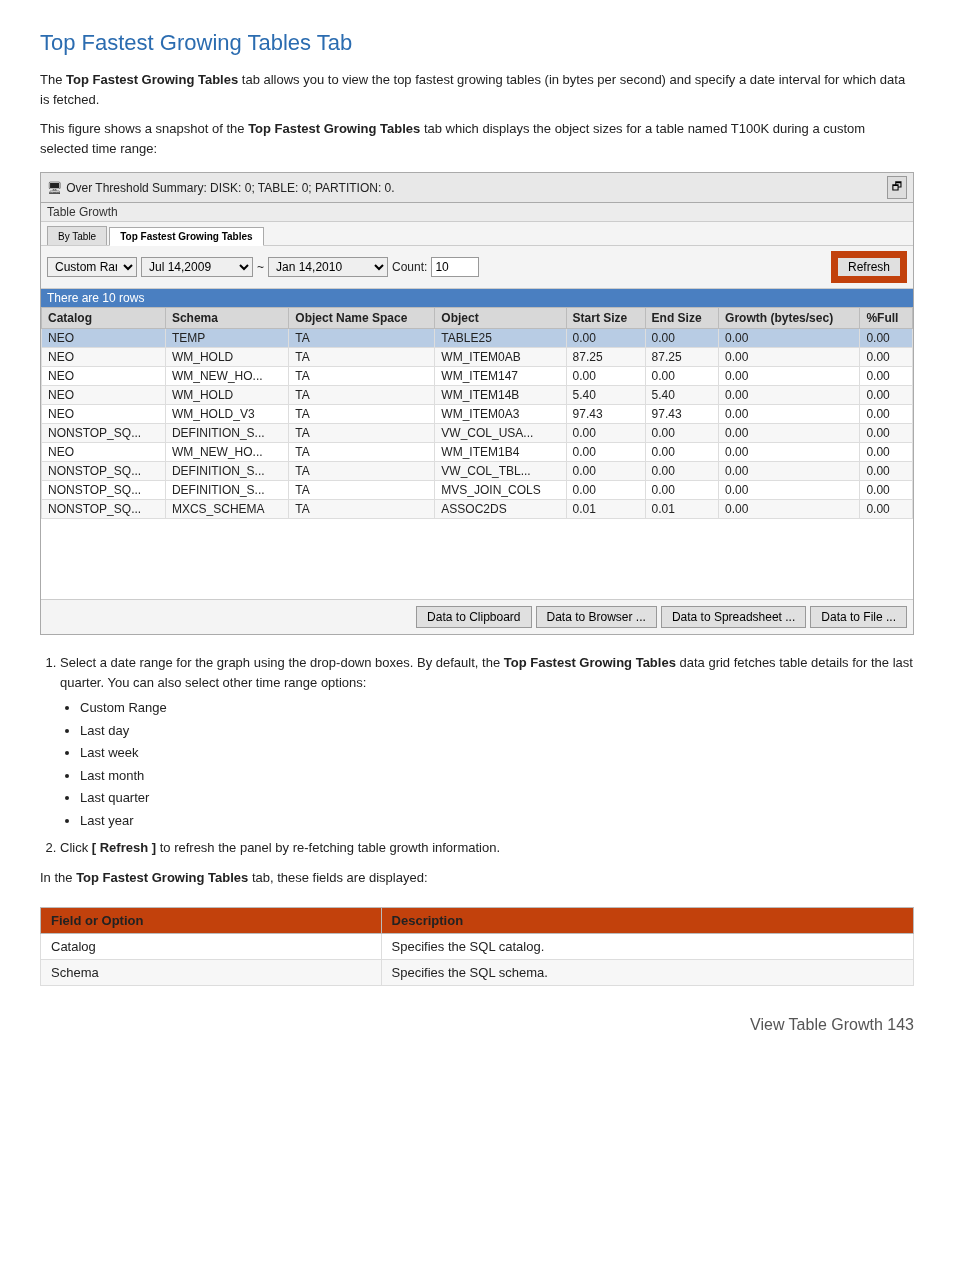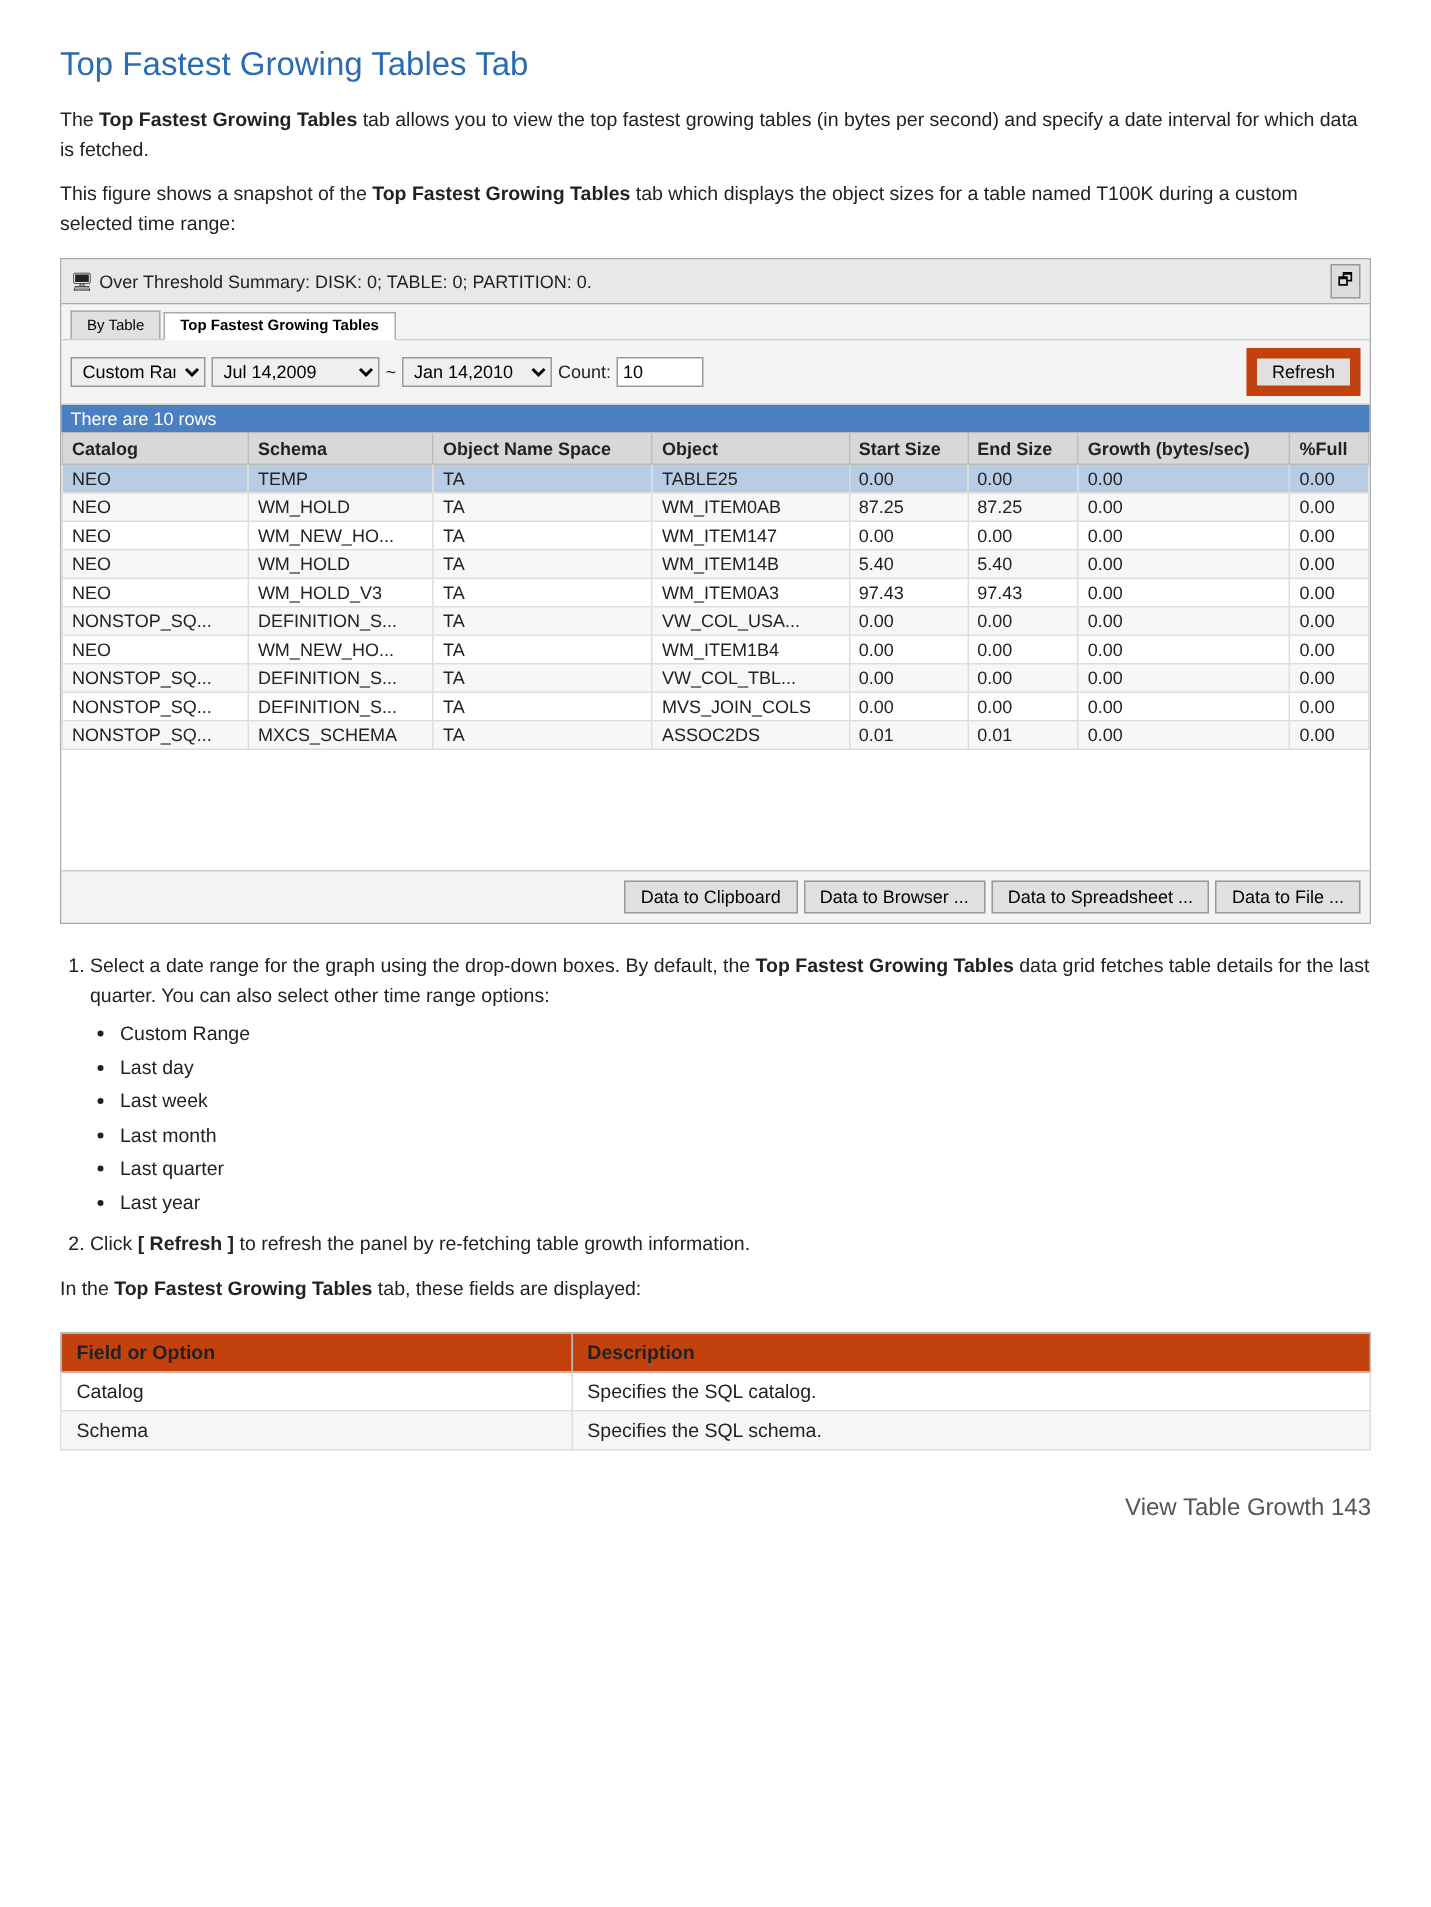--- a/index.html
+++ b/index.html
@@ -239,44 +239,45 @@
 <div class="screenshot-box">
 
   <div class="panel-header">
     <div class="panel-header-left">
       <span style="font-size:12px;">🖥</span>
       <span>Over Threshold Summary: DISK: 0; TABLE: 0; PARTITION: 0.</span>
     </div>
     <button class="panel-restore-btn">🗗</button>
   </div>
 
+  <div class="group-label">Table Growth</div>
 
   <div class="tabs-row">
     <button class="tab-btn">By Table</button>
     <button class="tab-btn active">Top Fastest Growing Tables</button>
   </div>
 
   <div class="controls-row">
     <select style="width:90px;">
       <option>Custom Ran</option>
       <option>Last day</option>
       <option>Last week</option>
       <option>Last month</option>
       <option>Last quarter</option>
       <option>Last year</option>
     </select>
     <select style="width:112px;">
       <option>Jul 14,2009</option>
     </select>
     <span>~</span>
-    <select style="width:100px;">
+    <select style="width:120px;">
       <option>Jan 14,2010</option>
     </select>
     <span>Count:</span>
-    <input type="number" value="10" style="width: 58px;">
+    <input type="number" value="10" style="width: 48px;">
     <button class="refresh-btn">Refresh</button>
   </div>
 
   <div class="row-count-bar">There are 10 rows</div>
 
   <div class="data-table-wrapper">
     <table class="data-table">
       <thead>
         <tr>
           <th>Catalog</th>

